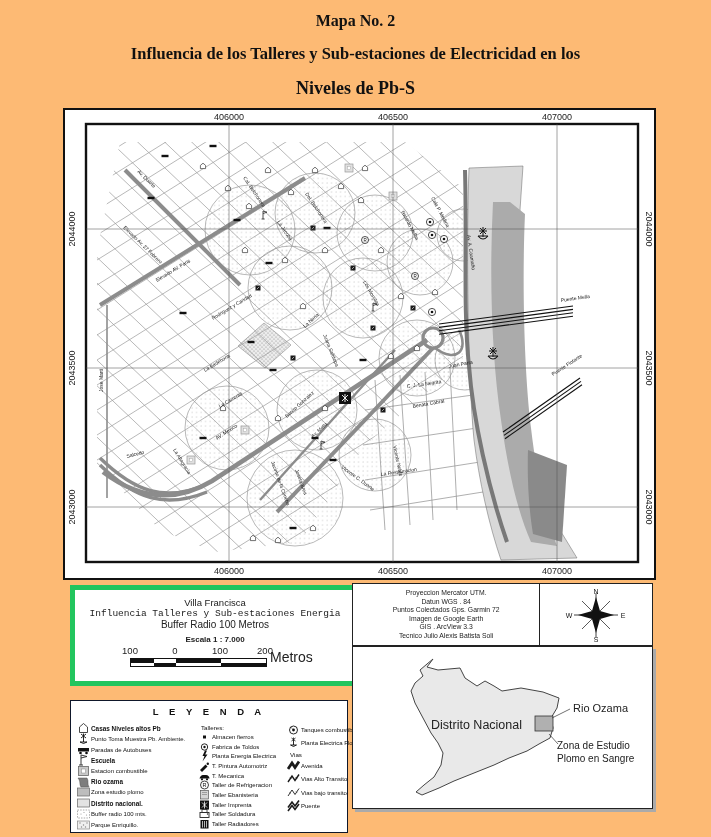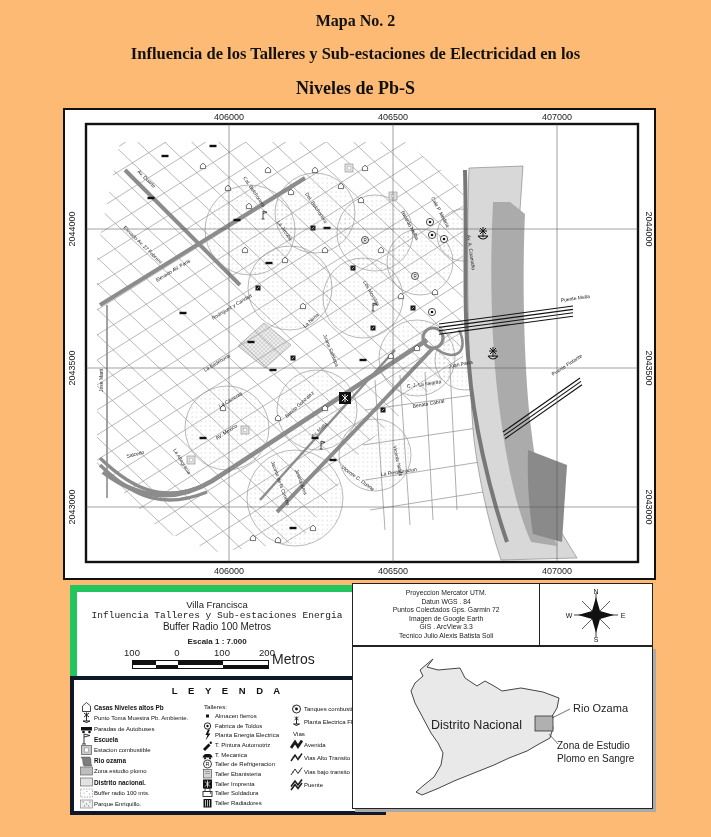--- a/index.html
+++ b/index.html
@@ -4,23 +4,23 @@
 <style>
   html,body{margin:0;padding:0;background:#fff;}
   #page{position:relative;width:711px;height:837px;background:#fdba74;font-family:"Liberation Sans",sans-serif;overflow:hidden;}
   .title{position:absolute;left:0;width:711px;text-align:center;font-family:"Liberation Serif",serif;font-weight:bold;color:#111;}
   #map-number{top:12px;font-size:16px;}
   #map-title-1{top:44px;font-size:16.5px;}
   #map-title-2{top:78px;font-size:18px;}
   #map-frame{position:absolute;left:63px;top:108px;width:589px;height:468px;border:2px solid #111;background:#fff;}
   #map-frame svg{display:block;}
   .box{position:absolute;background:#fff;}
-  #info-box{left:70px;top:585px;width:280px;height:91px;border:7px solid #22c55e;}
+  #info-box{left:70px;top:585px;width:280px;height:91px;border:5px solid #22c55e;}
   #proj-box{left:352px;top:583px;width:299px;height:61px;border:1.5px solid #222;display:flex;}
-  #legend-box{left:70px;top:676px;width:276px;height:131px;border:4px solid #0f172a;padding-left:32px;}
+  #legend-box{left:70px;top:700px;width:276px;height:131px;border:1px solid #0f172a;}
   #inset-box{left:352px;top:646px;width:299px;height:161px;border:1.5px solid #222;box-shadow:3px 3px 0 #aaa;}
   #info-box .il{width:100%;text-align:center;color:#222;}
   #il1{margin-top:7px;font-size:9.5px;}
   #il2{font-size:9.5px;font-family:Liberation Mono, monospace;}
   #il3{font-size:10px;}
   #escala{margin-top:5px;font-size:8px;font-weight:bold;text-align:center;color:#222;}
   #scalebar-wrap{position:absolute;left:55px;top:55px;width:220px;height:30px;}
   .tick{position:absolute;top:0;font-size:9.5px;color:#222;transform:translateX(-50%);}
   #bar{position:absolute;left:0;top:13px;width:135px;height:7px;border:1px solid #111;}
   .cell{position:absolute;height:50%;}

